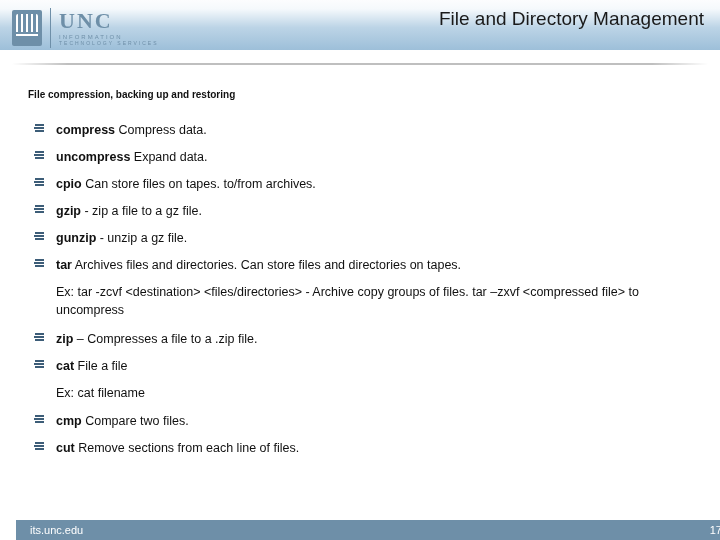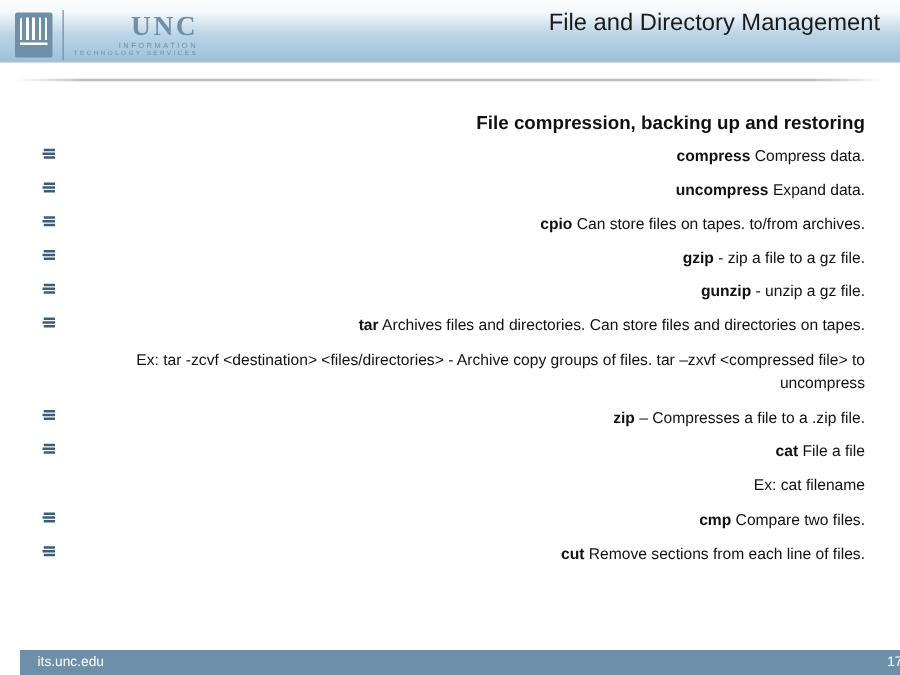--- a/index.html
+++ b/index.html
@@ -1,35 +1,35 @@
 <!DOCTYPE html>
 <html><head>
 <meta charset="utf-8">
 <style>
-  * { margin: 0; padding: 0; box-sizing: border-box; text-align: right; }
+  * { margin: 0; padding: 0; box-sizing: border-box; }
   html, body { width: 720px; height: 540px; font-family: Arial, Helvetica, sans-serif; background: #fff; color: #000; }
   .slide { width: 720px; height: 540px; position: relative; background: #fff; overflow: hidden; }
   .header { height: 76px; position: relative; }
   .header-band { position: absolute; left: 0; top: 0; width: 720px; height: 50px;
     background: linear-gradient(180deg, #fcfdfe 0%, #f5f9fc 18%, #bcd4e6 55%, #9dbfd9 100%); }
   .header-hr { position: absolute; left: 12px; right: 12px; top: 63px; height: 2px;
     background: linear-gradient(90deg, rgba(0,0,0,0) 0%, rgba(0,0,0,0.25) 8%, rgba(0,0,0,0.25) 92%, rgba(0,0,0,0) 100%); }
   .logo { position: absolute; left: 12px; top: 8px; display: flex; align-items: center; gap: 8px; }
   .logo-mark { width: 30px; height: 36px; background: #6e8fa8; border-radius: 2px; position: relative; }
   .logo-mark::before { content: ""; position: absolute; left: 4px; top: 4px; width: 22px; height: 18px;
     background: repeating-linear-gradient(90deg, #fff 0 2px, transparent 2px 5px); border-radius: 2px 2px 0 0; }
   .logo-mark::after { content: ""; position: absolute; left: 4px; top: 24px; width: 22px; height: 2px; background: #fff; }
   .logo-text { display: flex; flex-direction: column; line-height: 1; }
   .logo-unc { font-family: Georgia, "Times New Roman", serif; font-size: 22px; letter-spacing: 2px; color: #6e8fa8; font-weight: 600; }
   .logo-sub1 { font-size: 6px; letter-spacing: 2px; color: #6e8fa8; margin-top: 2px; }
   .logo-sub2 { font-size: 5px; letter-spacing: 2px; color: #6e8fa8; margin-top: 1px; }
   .logo-divider { width: 1px; height: 40px; background: #6e8fa8; }
   .title { position: absolute; right: 16px; top: 8px; font-family: Arial, sans-serif; font-size: 19px; color: #1a1a1a; }
   .body { padding: 12px 28px 0 28px; font-size: 12.5px; line-height: 1.45; color: #111; }
-  .section-title { font-weight: bold; font-size: 15px; margin-bottom: 6px; }
+  .section-title { font-weight: bold; font-size: 10px; margin-bottom: 18px; }
   ul.bullets { list-style: none; }
   ul.bullets > li { position: relative; padding-left: 28px; margin-bottom: 9px; }
   ul.bullets > li::before { content: ""; position: absolute; left: 6px; top: 3px; width: 10px; height: 8px;
     background:
       linear-gradient(#3d5d78,#3d5d78) left 1px top 0px/9px 2px no-repeat,
       linear-gradient(#3d5d78,#3d5d78) left 0px top 3px/10px 2px no-repeat,
       linear-gradient(#3d5d78,#3d5d78) left 1px top 6px/9px 2px no-repeat; }
   .cmd { font-weight: bold; margin-top: 16px; }
   .example { margin: 4px 0 10px 28px; font-size: 12.5px; }
   .footer { position: absolute; left: 16px; bottom: 0; width: 720px; height: 20px; background: #6e8fa8; color: #fff;

